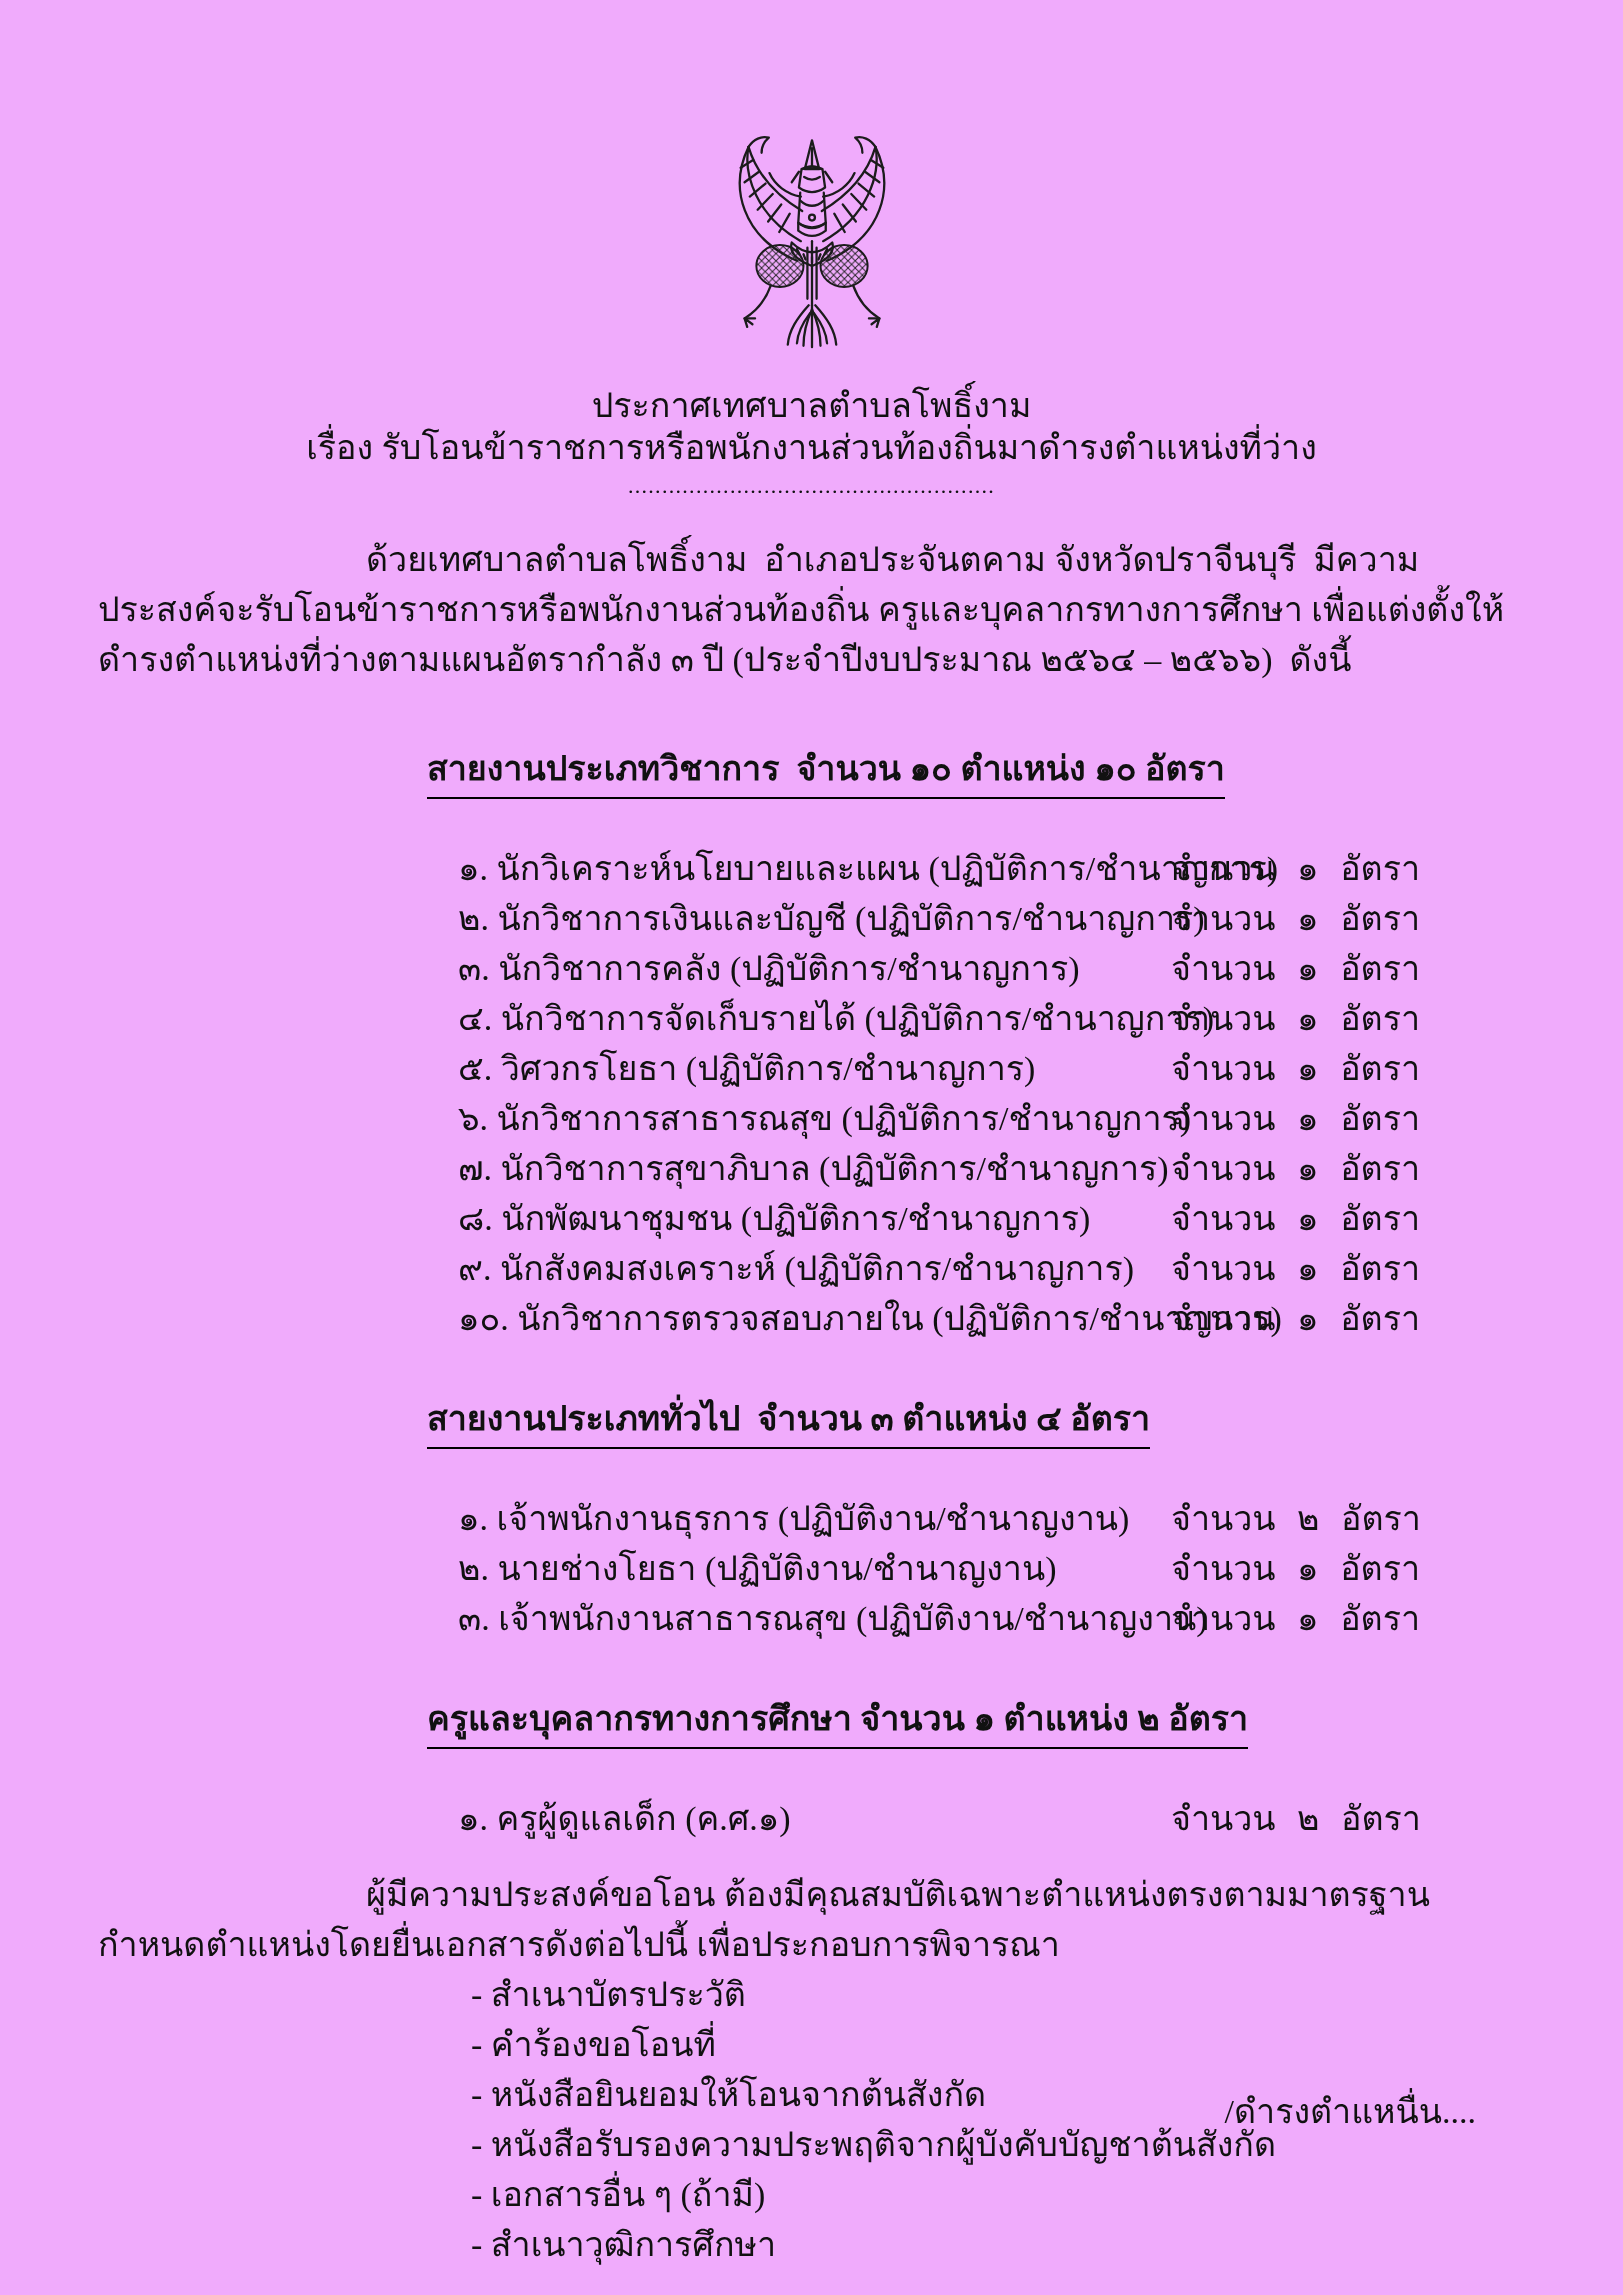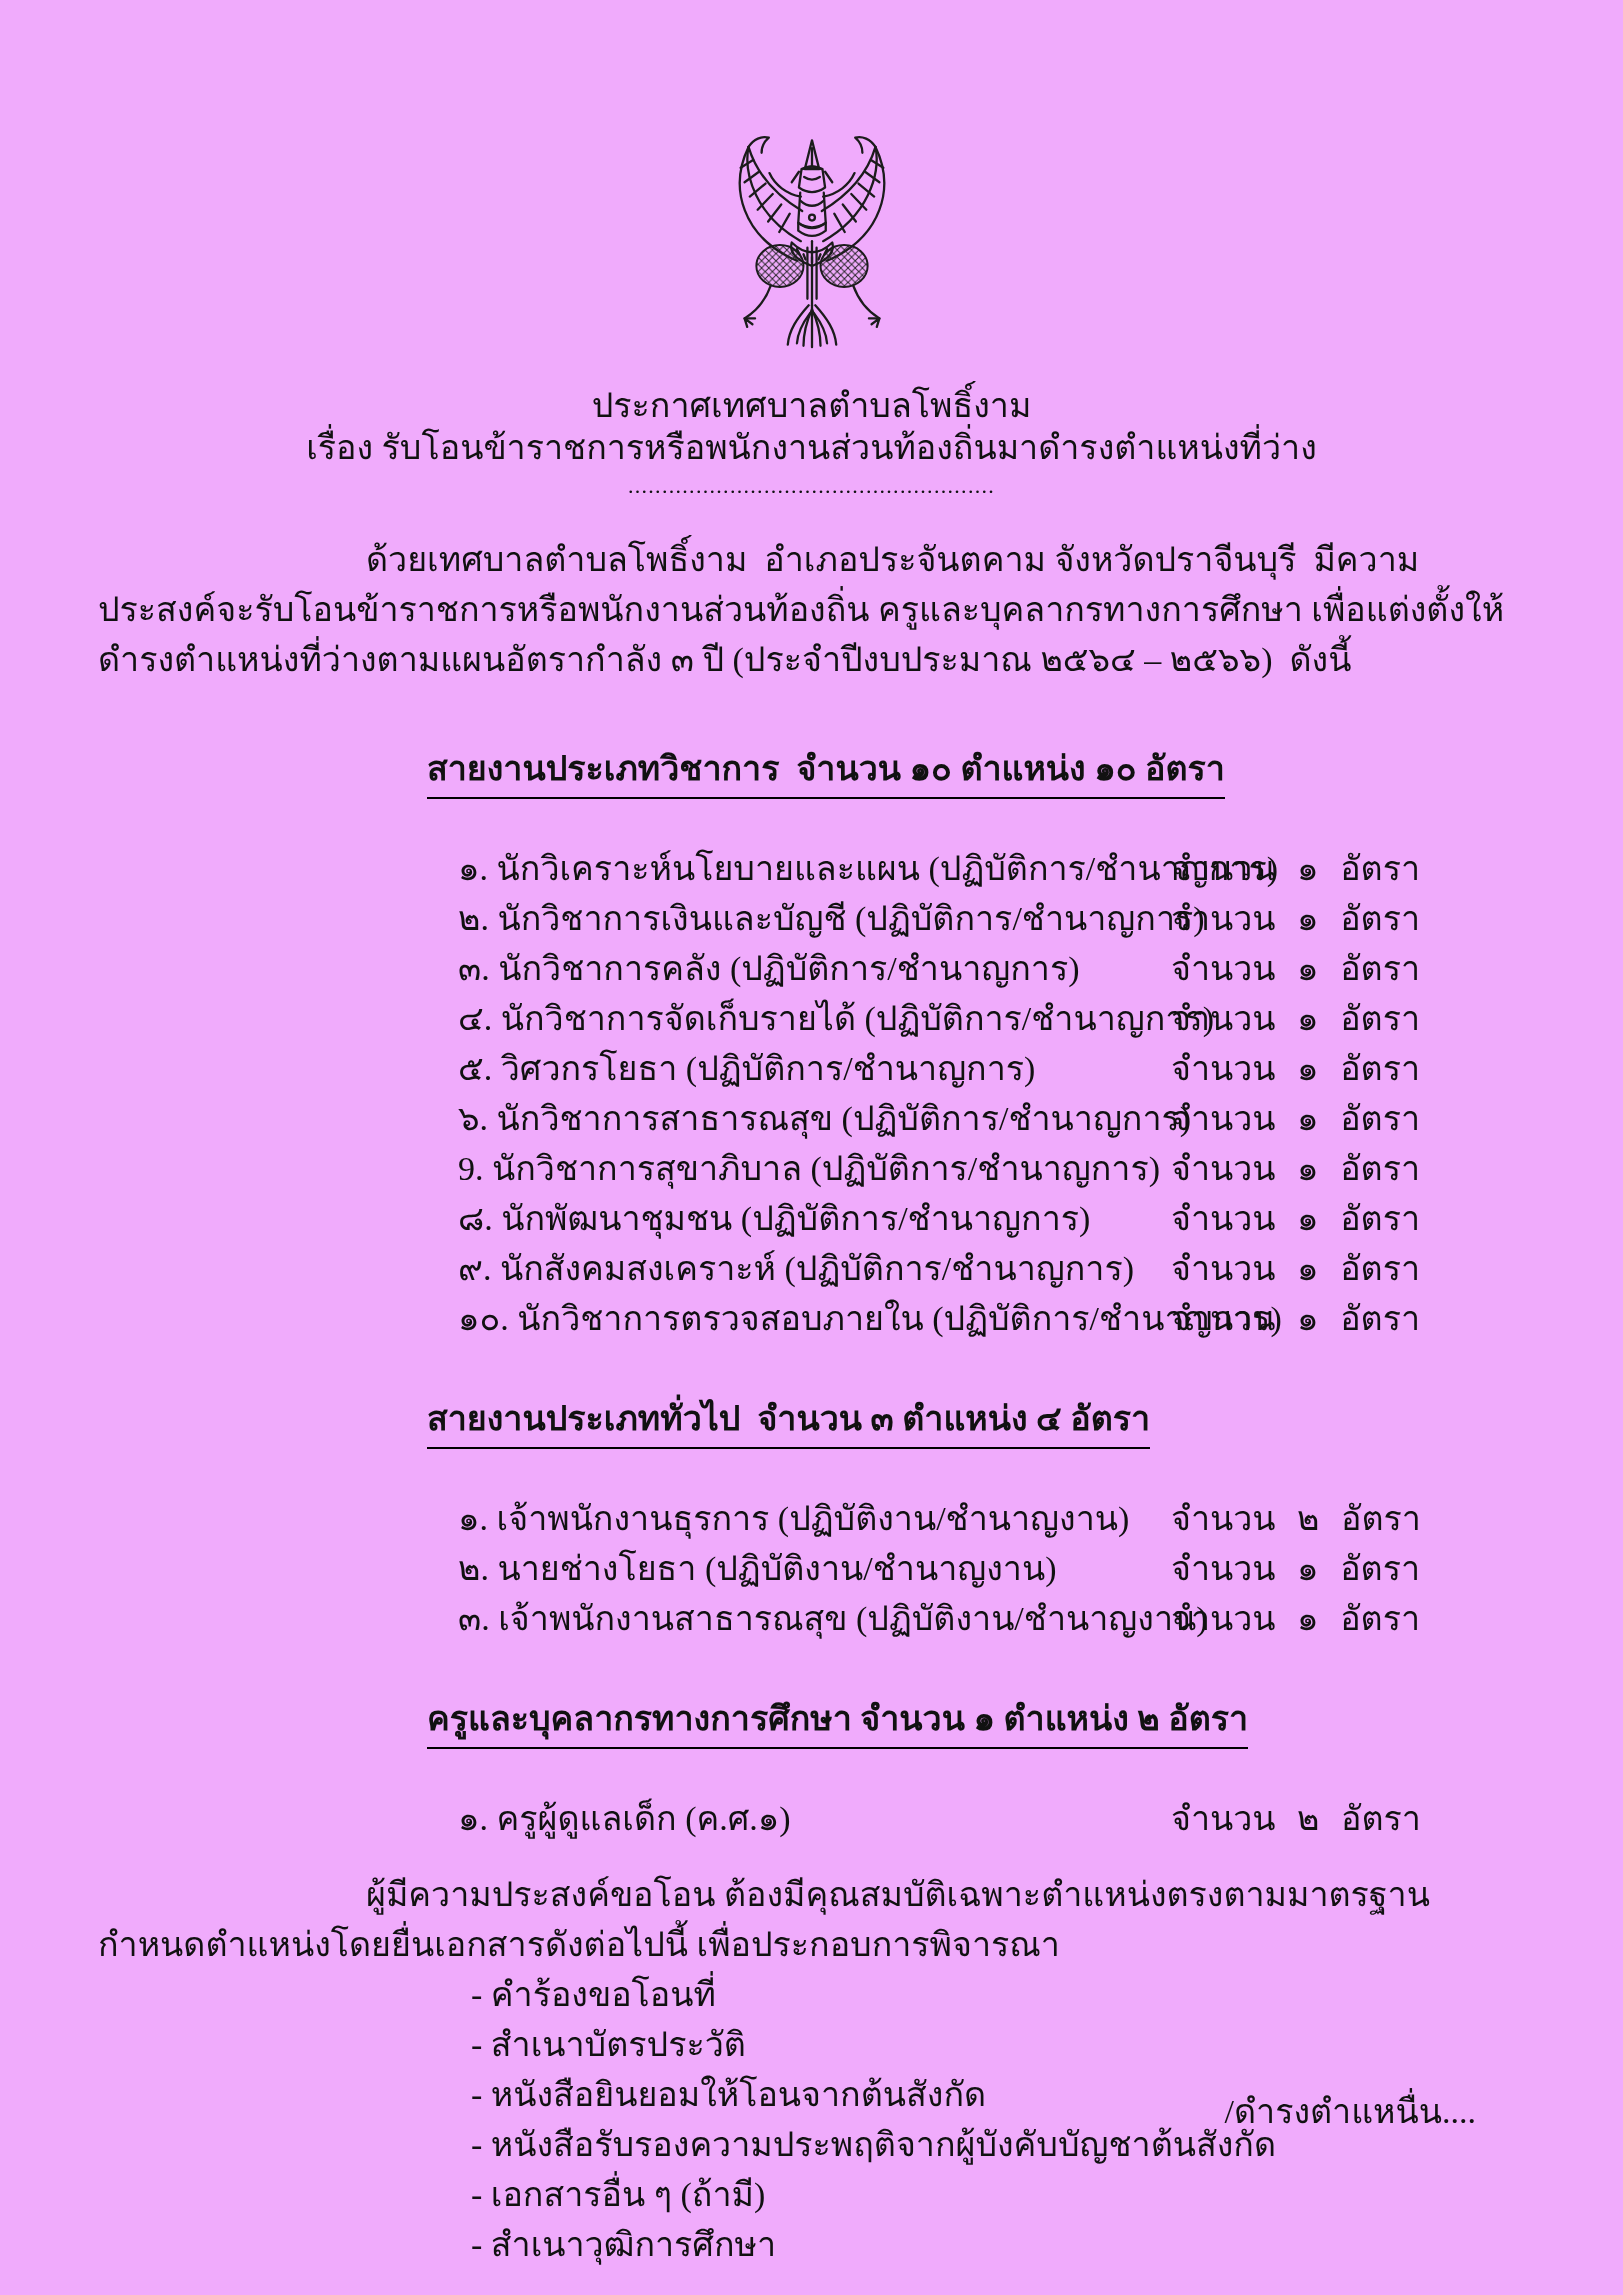--- a/index.html
+++ b/index.html
@@ -174,21 +174,21 @@
     </div>
     <div class="job-row">
       <span class="job-title">๕. วิศวกรโยธา (ปฏิบัติการ/ชำนาญการ)</span>
       <span class="job-count">จำนวน ๑ อัตรา</span>
     </div>
     <div class="job-row">
       <span class="job-title">๖. นักวิชาการสาธารณสุข (ปฏิบัติการ/ชำนาญการ)</span>
       <span class="job-count">จำนวน ๑ อัตรา</span>
     </div>
     <div class="job-row">
-      <span class="job-title">9. นักวิชาการสุขาภิบาล (ปฏิบัติการ/ชำนาญการ)</span>
+      <span class="job-title">๗. นักวิชาการสุขาภิบาล (ปฏิบัติการ/ชำนาญการ)</span>
       <span class="job-count">จำนวน ๑ อัตรา</span>
     </div>
     <div class="job-row">
       <span class="job-title">๘. นักพัฒนาชุมชน (ปฏิบัติการ/ชำนาญการ)</span>
       <span class="job-count">จำนวน ๑ อัตรา</span>
     </div>
     <div class="job-row">
       <span class="job-title">๙. นักสังคมสงเคราะห์ (ปฏิบัติการ/ชำนาญการ)</span>
       <span class="job-count">จำนวน ๑ อัตรา</span>
     </div>
@@ -218,22 +218,22 @@
     </div>
     <div class="job-row">
       <span class="job-title">๑. ครูผู้ดูแลเด็ก (ค.ศ.๑)</span>
       <span class="job-count">จำนวน ๒ อัตรา</span>
     </div>
   </div>
 
   <div class="req-intro">ผู้มีความประสงค์ขอโอน ต้องมีคุณสมบัติเฉพาะตำแหน่งตรงตามมาตรฐานกำหนดตำแหน่งโดยยื่นเอกสารดังต่อไปนี้ เพื่อประกอบการพิจารณา</div>
 
   <div class="doc-list">
+    <div class="doc-list-item">- สำเนาบัตรประวัติ</div>
     <div class="doc-list-item">- คำร้องขอโอนที่</div>
-    <div class="doc-list-item">- สำเนาบัตรประวัติ</div>
     <div class="doc-list-item">- หนังสือยินยอมให้โอนจากต้นสังกัด</div>
     <div class="doc-list-item">- หนังสือรับรองความประพฤติจากผู้บังคับบัญชาต้นสังกัด</div>
     <div class="doc-list-item">- เอกสารอื่น ๆ (ถ้ามี)</div>
     <div class="doc-list-item">- สำเนาวุฒิการศึกษา</div>
   </div>
 
   <div class="footer-note">/ดำรงตำแหนื่น....</div>
 
 </div>
 

